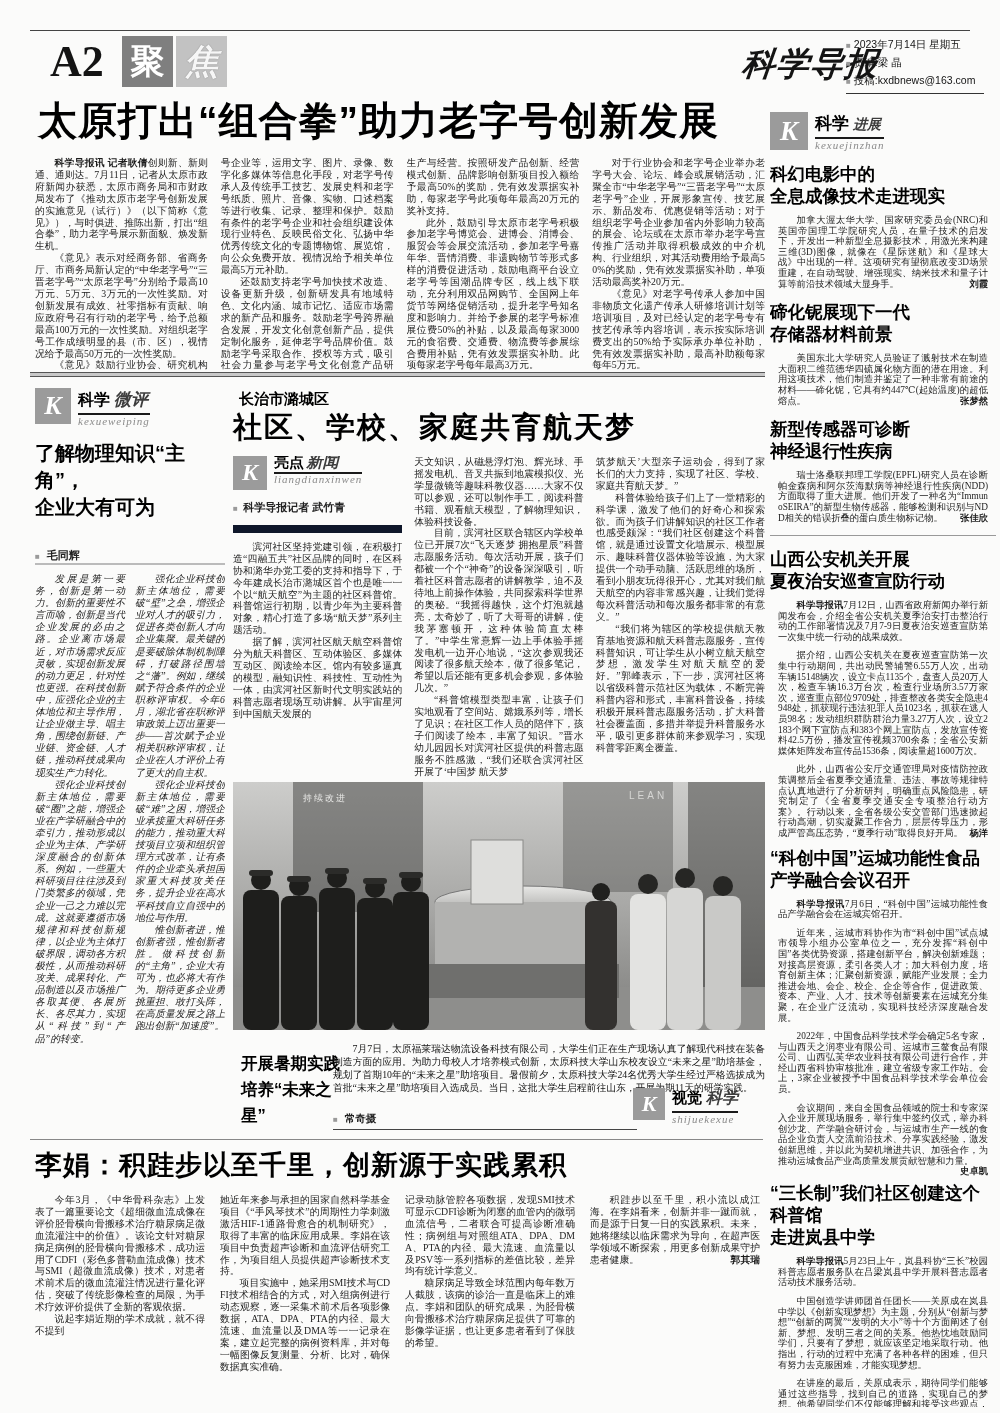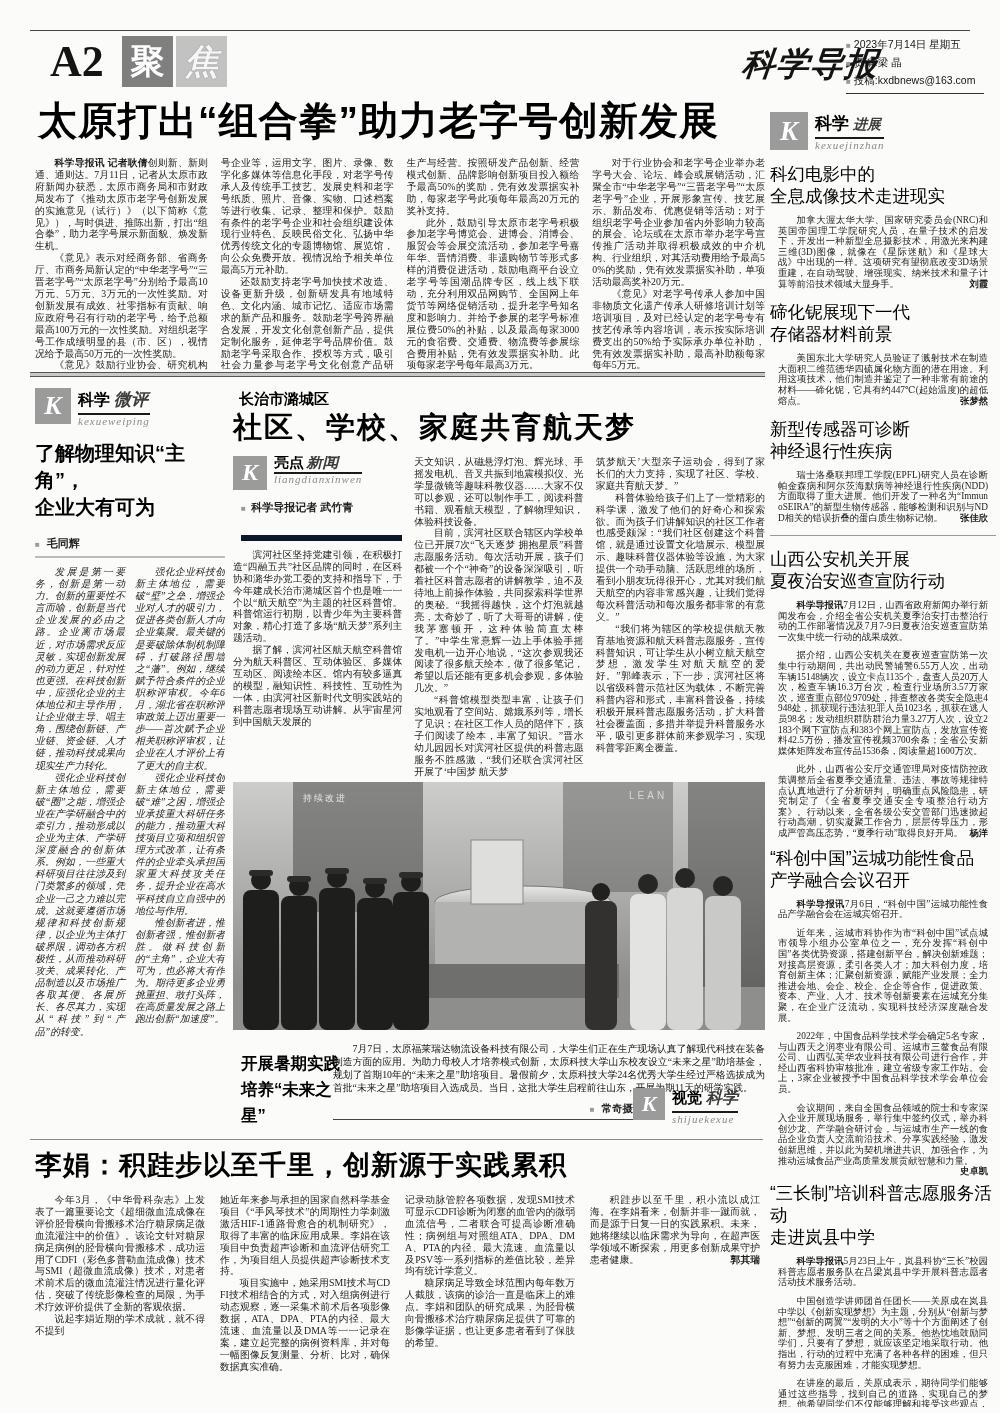--- a/index.html
+++ b/index.html
@@ -13,21 +13,21 @@
   .cols{display:flex}
   .col{flex:1;overflow:hidden}
   .author{float:right;font-weight:700;font-family:"Liberation Sans","DejaVu Sans",sans-serif;text-indent:0}
   .ktile{background:#9b9b9b;color:#fff;display:flex;align-items:center;justify-content:center;
          font-family:"Liberation Serif",serif;font-style:italic;font-weight:700}
   .script{font-style:italic;font-weight:700;color:#3d3d3d}
   .pinyin{font-style:italic;color:#8a8a8a;font-size:11px;letter-spacing:1px}
   .sq{color:#9a9a9a;font-size:8px;margin-right:3px}
   .rule-thin{background:#888;height:1px}
   .byline{font-family:"Liberation Sans",sans-serif;font-weight:700;font-size:11px;color:#222}
-  .sb-title{font-family:"Liberation Sans","DejaVu Sans",sans-serif;font-weight:400;
+  .sb-title{font-family:"Liberation Sans","DejaVu Sans",sans-serif;font-weight:700;
             font-size:17.5px;line-height:22px;color:#000;margin:12px 0 7px 0}
   .sb-news{font-size:9.3px;line-height:10.6px;text-align:justify;word-break:break-all;color:#1c1c1c}
   .sb-news p{margin:8px;text-indent:2em}
   .sb-news .lead{font-weight:700;font-family:"Liberation Sans",sans-serif}
   .badge{display:flex;align-items:flex-start}
   .badge .txt{margin-left:7px}
   .badge .row1{border-bottom:2px solid #1a1a1a;padding-bottom:2px;white-space:nowrap}
   .cap-news{font-size:9.8px;line-height:13px;text-align:justify;word-break:break-all}
 </style>
 </head>
@@ -80,21 +80,21 @@
     <div class="txt">
       <div class="row1"><span class="hed" style="font-size:16px">科学</span>
         <span class="script" style="font-size:17px">微评</span></div>
       <div class="pinyin">kexueweiping</div>
     </div>
   </div>
   <div class="hed" style="font-size:20px;line-height:27px;margin-top:13px">
     <div>了解物理知识“主角”，</div>
     <div>企业大有可为</div>
   </div>
-  <div style="margin-top:12px;border-bottom:2px solid #bbb;padding-bottom:5px">
+  <div style="margin-top:24px;border-bottom:2px solid #bbb;">
     <span class="sq">■</span>
     <span class="byline">毛同辉</span>
   </div>
   <div class="news" style="margin-top:8px;height:588px;overflow:hidden;columns:2;column-gap:10px;font-style:italic;font-size:9.8px;line-height:12.1px">
     <p>发展是第一要务，创新是第一动力。创新的重要性不言而喻，创新是当代企业发展的必由之路。企业离市场最近，对市场需求反应灵敏，实现创新发展的动力更足，针对性也更强。在科技创新中，应强化企业的主体地位和主导作用，让企业做主导、唱主角，围绕创新链、产业链、资金链、人才链，推动科技成果向现实生产力转化。</p>
     <p>强化企业科技创新主体地位，需要破“圈”之能，增强企业在产学研融合中的牵引力，推动形成以企业为主体、产学研深度融合的创新体系。例如，一些重大科研项目往往涉及到门类繁多的领域，凭企业一己之力难以完成。这就要遵循市场规律和科技创新规律，以企业为主体打破界限，调动各方积极性，从而推动科研攻关、成果转化、产品制造以及市场推广各取其便、各展所长、各尽其力，实现从“科技”到“产品”的转变。</p>
     <p>强化企业科技创新主体地位，需要破“壁”之垒，增强企业对人才的吸引力，促进各类创新人才向企业集聚。最关键的是要破除体制机制障碍，打破路径围墙之“藩”。例如，继续赋予符合条件的企业职称评审权。今年6月，湖北省在职称评审政策上迈出重要一步——首次赋予企业相关职称评审权，让企业在人才评价上有了更大的自主权。</p>
     <p>强化企业科技创新主体地位，需要破“难”之困，增强企业承接重大科研任务的能力，推动重大科技项目立项和组织管理方式改革，让有条件的企业牵头承担国家重大科技攻关任务，提升企业在高水平科技自立自强中的地位与作用。</p>
     <p>惟创新者进，惟创新者强，惟创新者胜。做科技创新的“主角”，企业大有可为，也必将大有作为。期待更多企业勇挑重担、敢打头阵，在高质量发展之路上跑出创新“加速度”。</p>
   </div>
@@ -106,21 +106,21 @@
 <div class="abs cols" style="left:233px;top:456px;width:532px;height:322px;gap:12px">
   <div class="col news">
     <div class="badge">
       <div class="ktile" style="width:34px;height:34px;font-size:24px">K</div>
       <div class="txt">
         <div class="row1"><span class="hed" style="font-size:15px">亮点</span>
           <span class="script" style="font-size:16px">新闻</span></div>
         <div class="pinyin">liangdianxinwen</div>
       </div>
     </div>
-    <div style="margin:12px 0 8px 8px;border-bottom:6px solid #0f172a;padding-bottom:20px">
+    <div style="margin:12px 0 8px 0;border-bottom:8px solid #0f172a;padding-bottom:10px">
       <span class="sq">■</span>
       <span class="byline">科学导报记者 武竹青</span>
     </div>
     <p>滨河社区坚持党建引领，在积极打造“四融五共”社区品牌的同时，在区科协和潞华办党工委的支持和指导下，于今年建成长治市潞城区首个也是唯一一个以“航天航空”为主题的社区科普馆。科普馆运行初期，以青少年为主要科普对象，精心打造了多场“航天梦”系列主题活动。</p>
     <p>据了解，滨河社区航天航空科普馆分为航天科普区、互动体验区、多媒体互动区、阅读绘本区。馆内有较多逼真的模型，融知识性、科技性、互动性为一体，由滨河社区新时代文明实践站的科普志愿者现场互动讲解。从宇宙星河到中国航天发展的</p>
   </div>
   <div class="col news">
     <p style="text-indent:0">天文知识，从磁悬浮灯泡、辉光球、手摇发电机、音叉共振到地震模拟仪、光学显微镜等趣味科教仪器……大家不仅可以参观，还可以制作手工，阅读科普书籍、观看航天模型，了解物理知识，体验科技设备。</p>
     <p>目前，滨河社区联合辖区内学校单位已开展7次“飞天逐梦 拥抱星辰”科普志愿服务活动。每次活动开展，孩子们都被一个个“神奇”的设备深深吸引，听着社区科普志愿者的讲解教学，迫不及待地上前操作体验，共同探索科学世界的奥秘。“我摇得越快，这个灯泡就越亮，太奇妙了，听了大哥哥的讲解，使我茅塞顿开，这种体验简直太棒了。”中学生常憙辉一边上手体验手摇发电机一边开心地说，“这次参观我还阅读了很多航天绘本，做了很多笔记，希望以后还能有更多机会参观，多体验几次。”</p>
     <p>“科普馆模型类型丰富，让孩子们实地观看了空间站、嫦娥系列等，增长了见识；在社区工作人员的陪伴下，孩子们阅读了绘本，丰富了知识。”晋水幼儿园园长对滨河社区提供的科普志愿服务不胜感激，“我们还联合滨河社区开展了‘中国梦 航天梦</p>
@@ -188,21 +188,21 @@
   <span class="abs" style="left:396px;top:8px;color:#d6d6d4;font-size:10px;letter-spacing:3px;font-family:'Liberation Sans',sans-serif">LEAN</span>
 </div>
 
 <div class="abs" style="left:233px;top:1042px;width:532px;height:90px">
   <div class="abs hed" style="left:8px;top:8px;width:100px;font-size:16.5px;line-height:26px;font-weight:700">
     <div>开展暑期实践</div>
     <div>培养“未来之星”</div>
   </div>
   <div class="abs" style="left:100px;top:0;width:432px">
     <p class="cap-news" style="margin:0;text-indent:2em">7月7日，太原福莱瑞达物流设备科技有限公司，大学生们正在生产现场认真了解现代科技在装备制造方面的应用。为助力母校人才培养模式创新，太原科技大学山东校友设立“未来之星”助培基金，规划了首期10年的“未来之星”助培项目。暑假前夕，太原科技大学24名优秀大学生经过严格选拔成为首批“未来之星”助培项目入选成员。当日，这批大学生启程前往山东，开展为期11天的研学实践。</p>
-    <div style="width:300px;text-align:right;border-bottom:1px solid #444;padding:2px 4px 3px 0;margin-top:2px">
+    <div style="width:300px;border-bottom:1px solid #444;padding:2px 4px 3px 0;margin-top:12px">
       <span class="sq">■</span>
       <span class="byline" style="font-size:10.5px">常奇摄</span>
     </div>
   </div>
   <div class="abs badge" style="left:400px;top:46px">
     <div class="ktile" style="width:32px;height:32px;font-size:22px">K</div>
     <div class="txt">
       <div class="row1"><span class="hed" style="font-size:15px">视觉</span>
         <span class="script" style="font-size:16px">科学</span></div>
       <div class="pinyin">shijuekexue</div>
@@ -300,21 +300,21 @@
       <p><b class="lead">科学导报讯</b><span>7月6日，“科创中国”运城功能性食品产学融合会在运城宾馆召开。</span></p>
       <p>近年来，运城市科协作为市“科创中国”试点城市领导小组办公室单位之一，充分发挥“科创中国”各类优势资源，搭建创新平台，解决创新难题；对接高层资源，柔引各类人才；加大科创力度，培育创新主体；汇聚创新资源，赋能产业发展；全力推进会地、会企、校企、企企等合作，促进政策、资本、产业、人才、技术等创新要素在运城充分集聚，在企业广泛流动，实现科技经济深度融合发展。</p>
       <p>2022年，中国食品科学技术学会确定5名专家，与山西天之润枣业有限公司、运城市三鳌食品有限公司、山西弘芙华农业科技有限公司进行合作，并经山西省科协审核批准，建立省级专家工作站。会上，3家企业被授予中国食品科学技术学会单位会员。</p>
       <p><span>会议期间，来自全国食品领域的院士和专家深入企业开展现场服务，举行集中签约仪式，举办科创沙龙、产学融合研讨会，与运城市生产一线的食品企业负责人交流前沿技术、分享实践经验，激发创新思维，并以此为契机增进共识、加强合作，为推动运城食品产业高质量发展贡献智慧和力量。</span>
         <b class="author">史卓凯</b></p>
     </div>
   </div>
 
   <div>
     <div class="sb-title" style="margin-top:16px">
-      <div>“三长制”培训科普志愿服务活动</div>
+      <div>“三长制”我们社区创建这个科普馆</div>
       <div>走进岚县中学</div>
     </div>
     <div class="sb-news">
       <p><b class="lead">科学导报讯</b><span>5月23日上午，岚县科协“三长”校园科普志愿者服务队在吕梁岚县中学开展科普志愿者活动技术服务活动。</span></p>
       <p>中国创造学讲师团首任团长——关原成在岚县中学以《创新实现梦想》为主题，分别从“创新与梦想”“创新的两翼”“发明的大小”等十个方面阐述了创新、梦想、发明三者之间的关系。他热忱地鼓励同学们，只要有了梦想，就应该坚定地采取行动。他指出，行动的过程中充满了各种各样的困难，但只有努力去克服困难，才能实现梦想。</p>
       <p><span>在讲座的最后，关原成表示，期待同学们能够通过这些指导，找到自己的道路，实现自己的梦想。他希望同学们不仅能够理解和接受这些观点，更能付诸行动，实现自己的创新和发明。</span>
         <b class="author">王安琪 许宁</b></p>
     </div>
   </div>
 </div>

